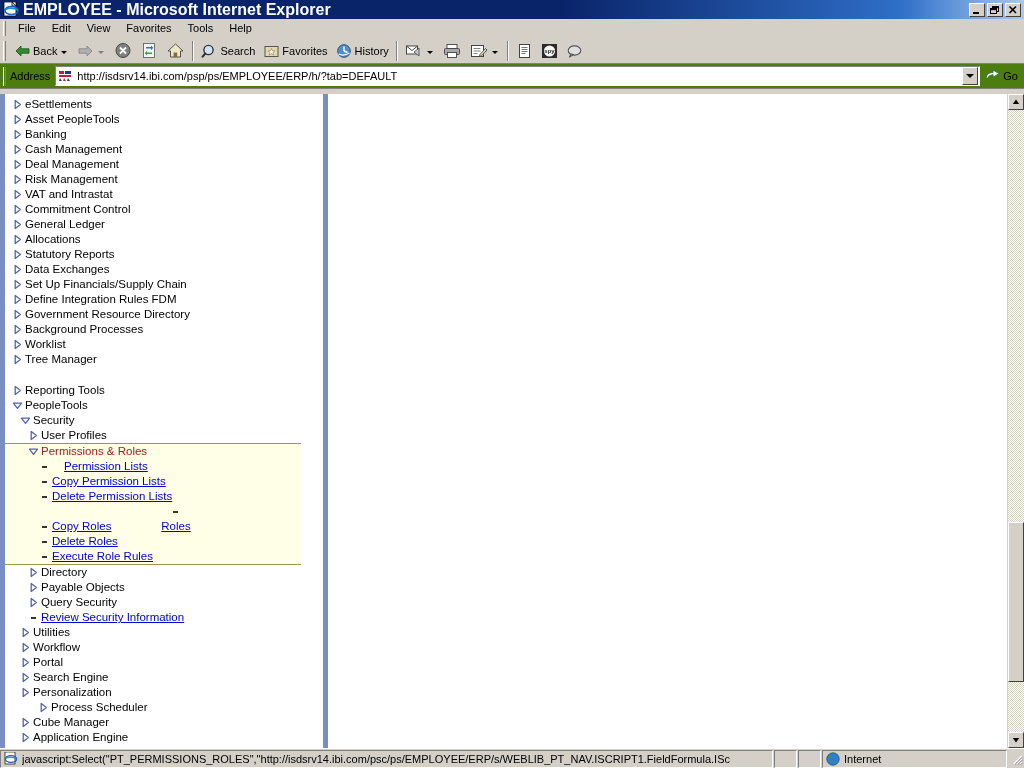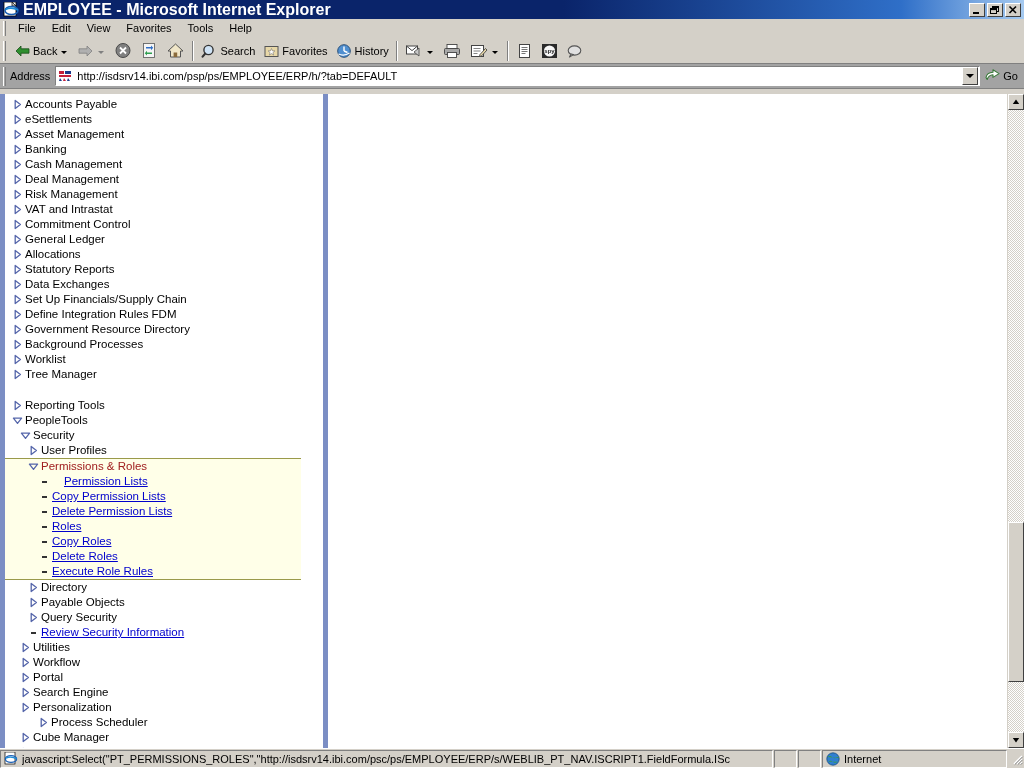--- a/index.html
+++ b/index.html
@@ -105,21 +105,21 @@
     border-left: 3px solid transparent;
     border-right: 3px solid transparent;
     border-top: 3px solid #000;
     margin: 3px 2px 0 2px;
   }
   .tb-arrow.dis { border-top-color: #808080; }
 
   
   #addrbar {
     height: 25px;
-    background: #a3a3a3;
+    background: #4d7c0f;
     display: flex; align-items: center;
     padding-left: 2px;
     border-bottom: 1px solid #808080;
   }
   #addrbar .grip {
     width: 3px; height: 19px;
     border-left: 1px solid #ffffff;
     border-right: 1px solid #808080;
     margin: 0 4px 0 1px;
     flex: 0 0 auto;
@@ -504,37 +504,29 @@
   <div id="pagearea">
     <div class="frame-bar"></div>
     <div id="navframe">
       <div id="tree-top">
           <div class="tnode" style="padding-left: 7px;">
             <span class="tw">
               <svg width="11" height="11" viewBox="0 0 11 11">
                 <path d="M3.2 1.4 L3.2 9.6 L8.4 5.5 Z" fill="none" stroke="#5566aa" stroke-width="1.3" stroke-linejoin="round"></path>
               </svg>
             </span>
-            <span class="tlabel">Accounts Payable</span>
-          </div>
-          <div class="tnode" style="padding-left: 7px;">
-            <span class="tw">
-              <svg width="11" height="11" viewBox="0 0 11 11">
-                <path d="M3.2 1.4 L3.2 9.6 L8.4 5.5 Z" fill="none" stroke="#5566aa" stroke-width="1.3" stroke-linejoin="round"></path>
-              </svg>
-            </span>
             <span class="tlabel">eSettlements</span>
           </div>
           <div class="tnode" style="padding-left: 7px;">
             <span class="tw">
               <svg width="11" height="11" viewBox="0 0 11 11">
                 <path d="M3.2 1.4 L3.2 9.6 L8.4 5.5 Z" fill="none" stroke="#5566aa" stroke-width="1.3" stroke-linejoin="round"></path>
               </svg>
             </span>
-            <span class="tlabel">Asset Management</span>
+            <span class="tlabel">Asset PeopleTools</span>
           </div>
           <div class="tnode" style="padding-left: 7px;">
             <span class="tw">
               <svg width="11" height="11" viewBox="0 0 11 11">
                 <path d="M3.2 1.4 L3.2 9.6 L8.4 5.5 Z" fill="none" stroke="#5566aa" stroke-width="1.3" stroke-linejoin="round"></path>
               </svg>
             </span>
             <span class="tlabel">Banking</span>
           </div>
           <div class="tnode" style="padding-left: 7px;">
@@ -713,21 +705,21 @@
                 <span class="dash"></span>
               </span>
               <span class="tlabel link">Copy Permission Lists</span>
             </div>
             <div class="tnode" style="padding-left: 34px;">
               <span class="tw">
                 <span class="dash"></span>
               </span>
               <span class="tlabel link">Delete Permission Lists</span>
             </div>
-            <div class="tnode" style="padding-left: 34px;">
+            <div class="tnode" style="padding-left: 44px; flex-direction: column;">
               <span class="tw">
                 <span class="dash"></span>
               </span>
               <span class="tlabel link">Roles</span>
             </div>
             <div class="tnode" style="padding-left: 34px;">
               <span class="tw">
                 <span class="dash"></span>
               </span>
               <span class="tlabel link">Copy Roles</span>

